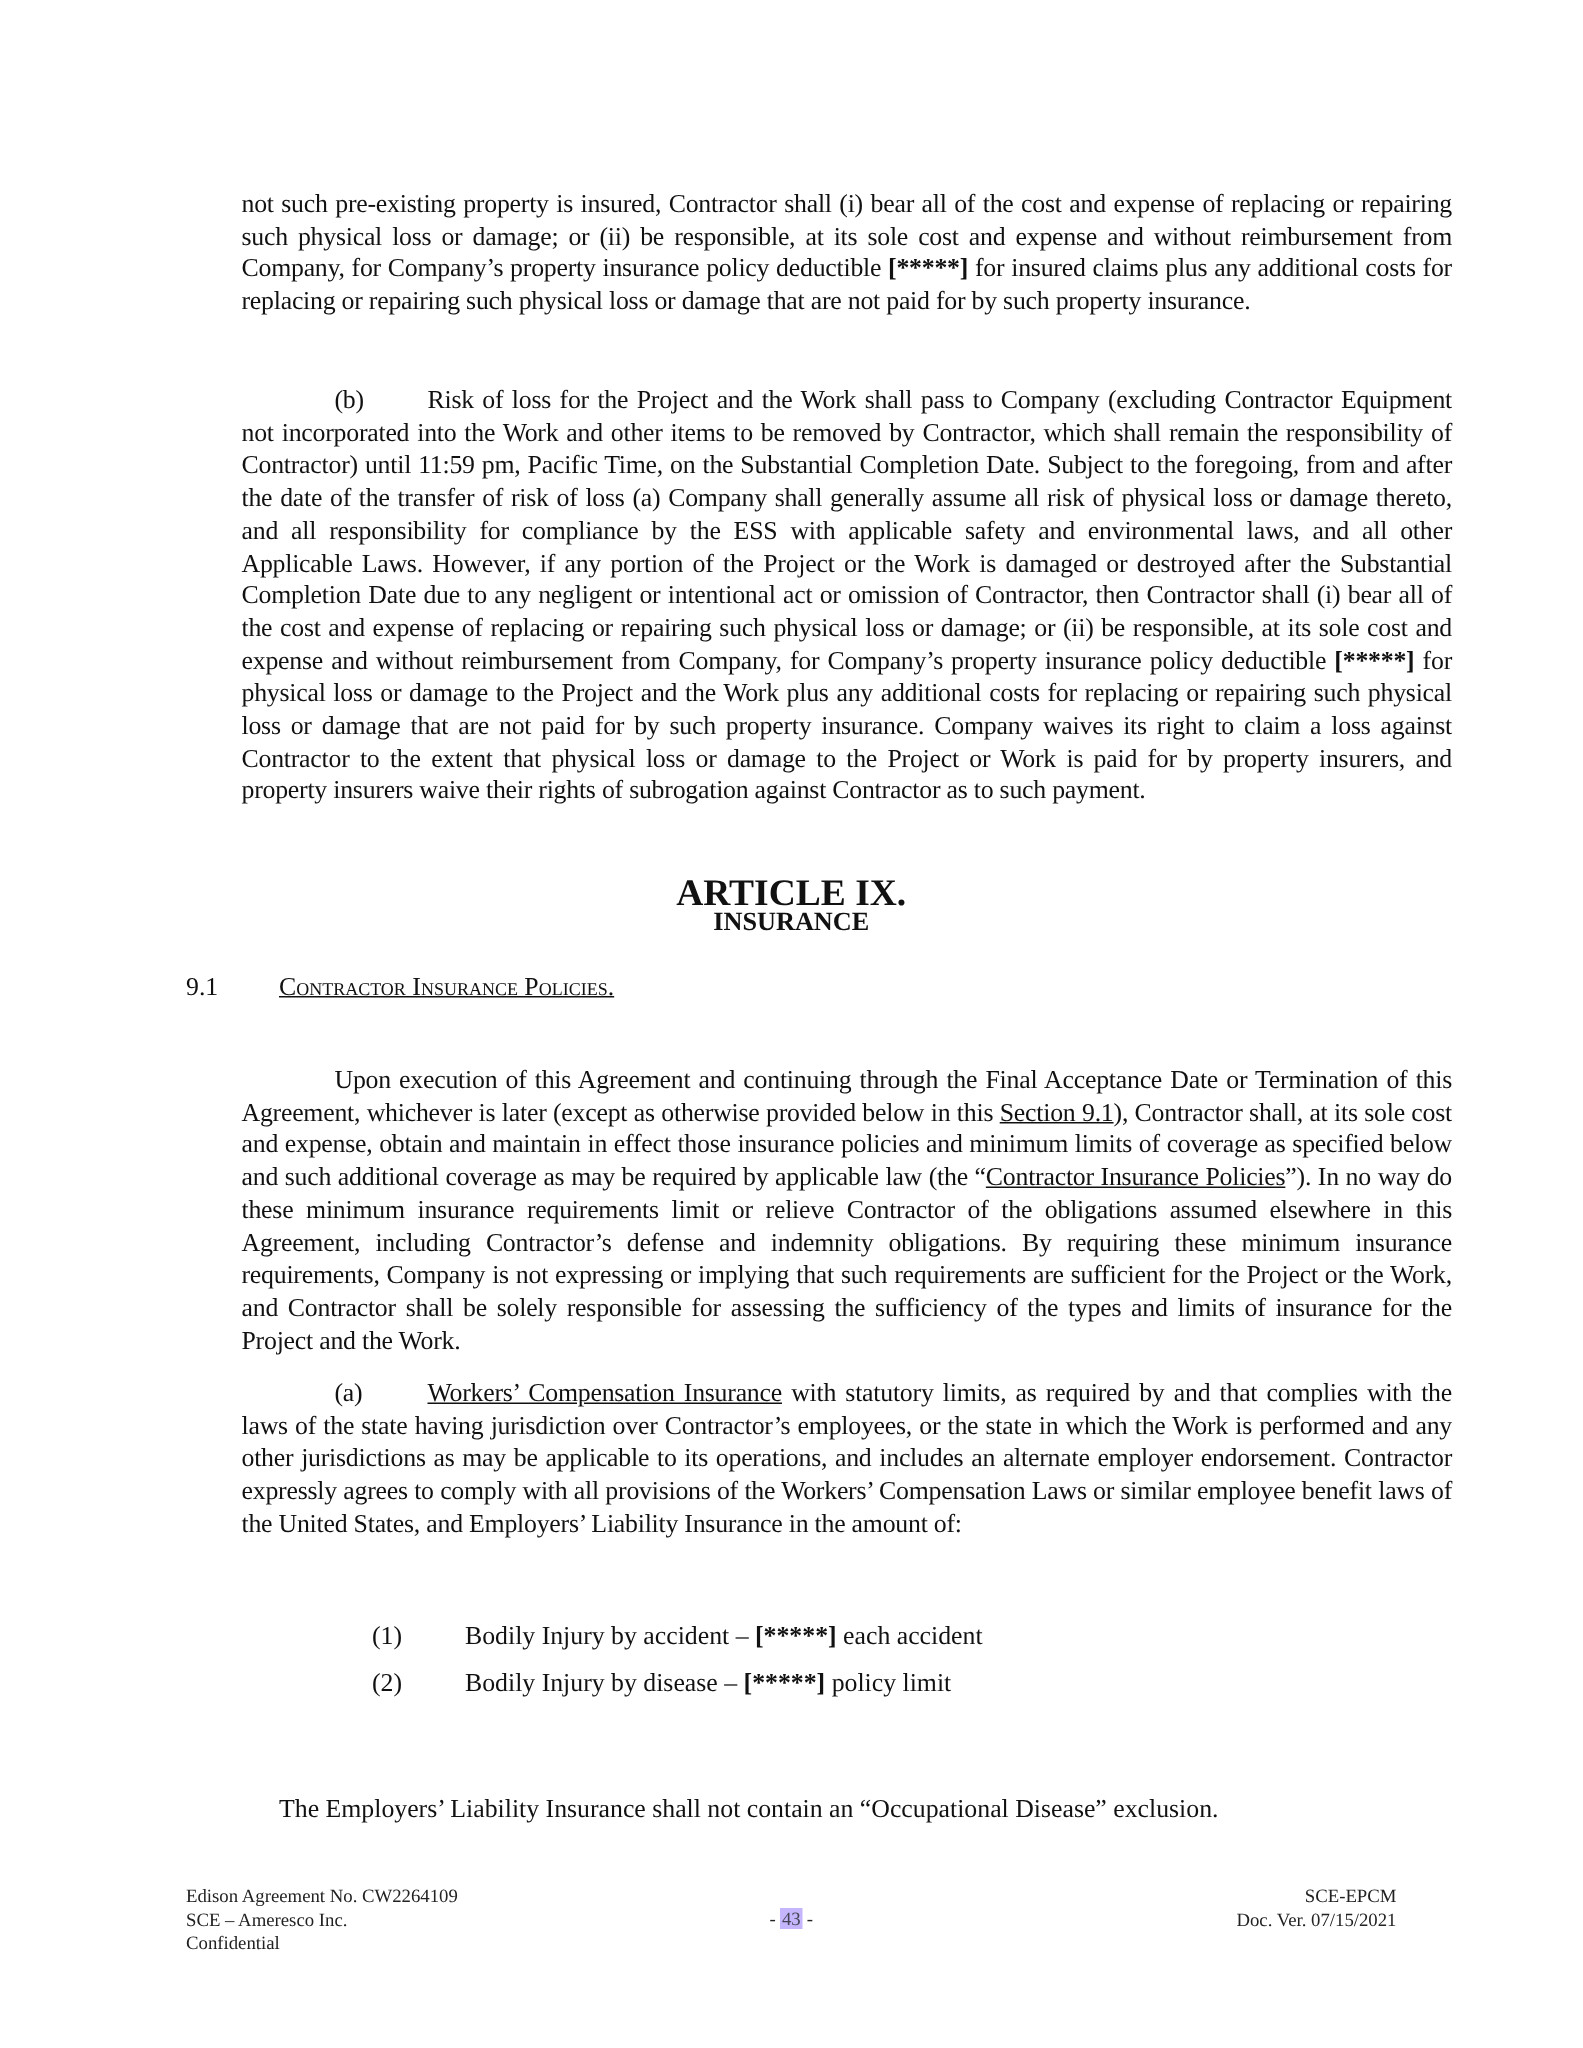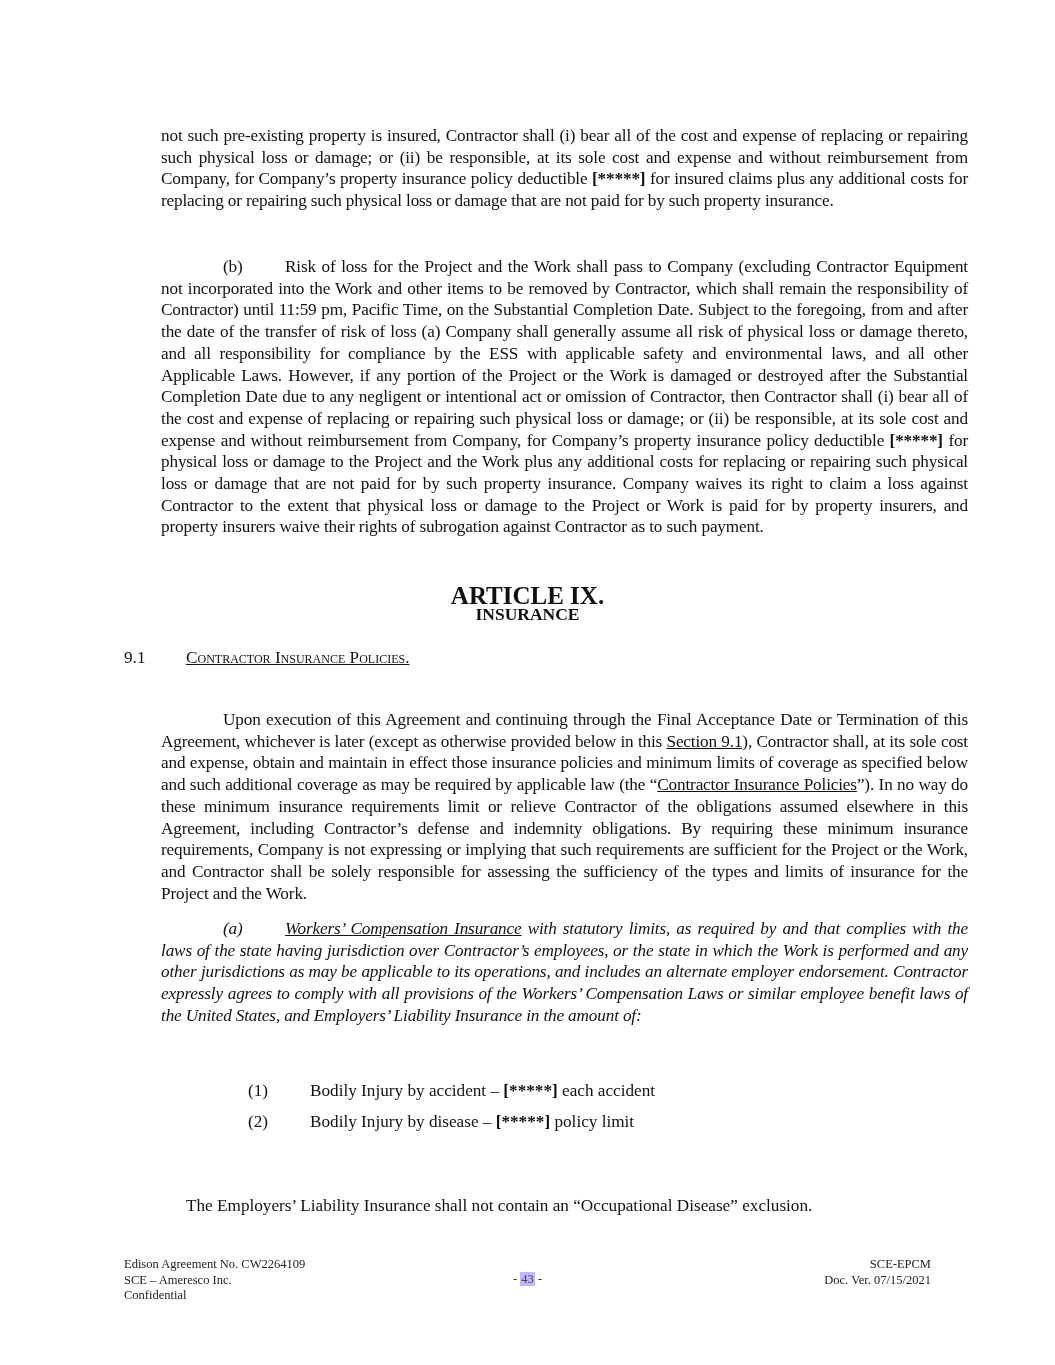--- a/index.html
+++ b/index.html
@@ -68,21 +68,21 @@
   <div class="section-title">
     <span class="num">9.1</span><span class="cap">Contractor Insurance Policies.</span>
   </div>
 
   <div class="body-text" style="top:709px;">
     <p class="para indent">
       <span>Upon execution of this Agreement and continuing through the Final Acceptance Date or Termination of this Agreement, whichever is later (except as otherwise provided below in this </span><span class="u">Section 9.1</span><span>), Contractor shall, at its sole cost and expense, obtain and maintain in effect those insurance policies and minimum limits of coverage as specified below and such additional coverage as may be required by applicable law (the “</span><span class="u">Contractor Insurance Policies</span><span>”).  In no way do these minimum insurance requirements limit or relieve Contractor of the obligations assumed elsewhere in this Agreement, including Contractor’s defense and indemnity obligations.  By requiring these minimum insurance requirements, Company is not expressing or implying that such requirements are sufficient for the Project or the Work, and Contractor shall be solely responsible for assessing the sufficiency of the types and limits of insurance for the Project and the Work.</span>
     </p>
   </div>
 
-  <div class="body-text" style="top:918px;font-style:italic;">
+  <div class="body-text" style="top:918px;">
     <p class="para indent">
       <span class="tab-label">(a)</span><span class="u">Workers’ Compensation Insurance</span><span> with statutory limits, as required by and that complies with the laws of the state having jurisdiction over Contractor’s employees, or the state in which the Work is performed and any other jurisdictions as may be applicable to its operations, and includes an alternate employer endorsement.  Contractor expressly agrees to comply with all provisions of the Workers’ Compensation Laws or similar employee benefit laws of the United States, and Employers’ Liability Insurance in the amount of:</span>
     </p>
   </div>
 
   <div class="list-item" style="top:1069px;margin-top:12px;">
     <span class="lnum">(1)</span><span>Bodily Injury by accident – </span><span class="b">[*****]</span><span> each accident</span>
   </div>
   <div class="list-item" style="top:1112px;">
     <span class="lnum">(2)</span><span>Bodily Injury by disease – </span><span class="b">[*****]</span><span> policy limit</span>

